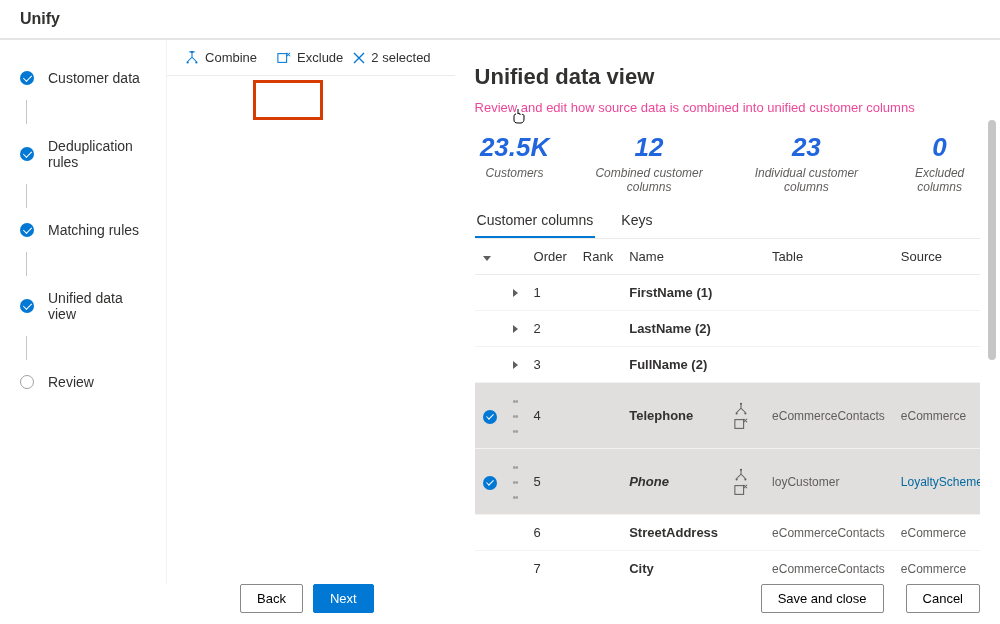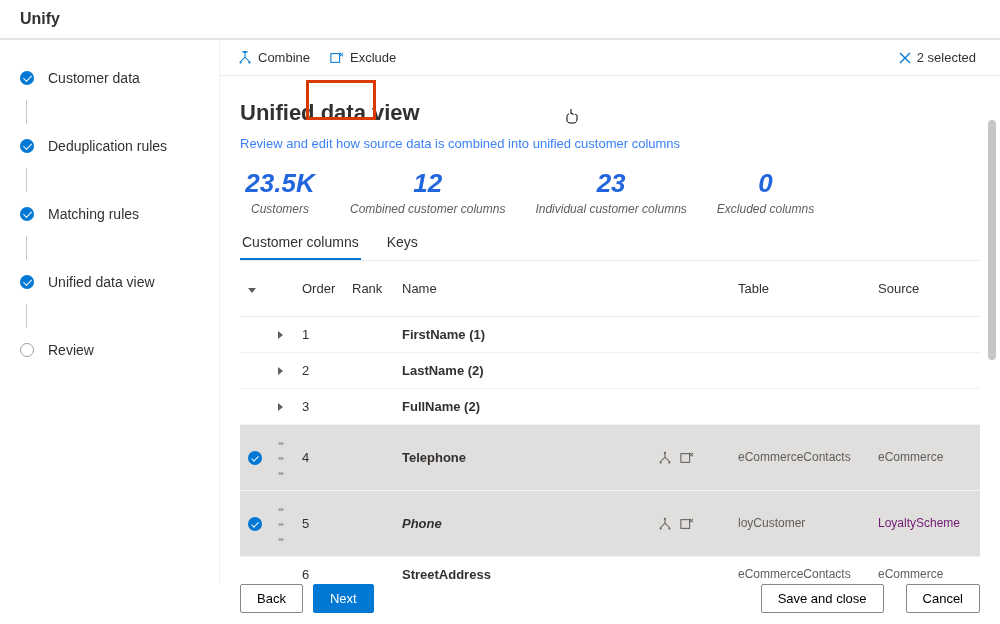--- a/index.html
+++ b/index.html
@@ -6,40 +6,40 @@
   body { font-family: "Segoe UI", Arial, sans-serif; font-size: 14px; color: #323130; background: #fff; width: 1000px; height: 624px; overflow: hidden; position: relative; }
   .header { height: 40px; border-bottom: 2px solid #e5e5e5; padding: 10px 20px; font-size: 16px; font-weight: 600; }
   .layout { display: flex; height: 544px; }
   .sidebar { width: 220px; padding: 30px 20px; border-right: 1px solid #f3f2f1; }
   .step { display: flex; align-items: center; margin-bottom: 14px; cursor: pointer; }
   .step-bullet { width: 14px; height: 14px; border-radius: 50%; margin-right: 14px; display: flex; align-items: center; justify-content: center; flex: 0 0 14px; }
   .step-bullet.done { background: #0078d4; }
   .step-bullet.done::after { content: ""; width: 4px; height: 7px; border: solid #fff; border-width: 0 1.5px 1.5px 0; transform: rotate(45deg) translate(-0.5px,-0.5px); }
   .step-bullet.open { border: 1.5px solid #a19f9d; }
   .step-connector { width: 1px; height: 24px; background: #c8c6c4; margin-left: 6px; margin-bottom: 14px; }
-  .main { flex: 1; display: flex; flex-direction: column; position: relative; }
+  .main { flex: 1; display: flex; flex-direction: row; position: relative; }
   .toolbar { display: flex; align-items: center; border-bottom: 1px solid #edebe9; height: 36px; padding: 0 8px; }
   .tool-btn { display: flex; align-items: center; padding: 6px 10px; font-size: 13px; color: #323130; border: none; background: none; cursor: pointer; }
   .tool-btn svg, .tool-btn .ico { margin-right: 6px; }
   .exclude-highlight { position: absolute; border: 3px solid #d83b01; pointer-events: none; }
   .toolbar-right { margin-left: auto; display: flex; align-items: center; color: #323130; font-size: 13px; padding-right: 16px;}
   .toolbar-right svg { margin-right: 6px; }
   .content { padding: 24px 20px 0 20px; overflow: hidden; flex:1; display:flex; flex-direction:column; }
   h1 { font-size: 22px; font-weight: 600; margin-bottom: 10px; }
-  .subtitle { color: #3b82f6; font-size: 13px; margin-bottom: 18px; }
+  .subtitle { color: #ec4899; font-size: 13px; margin-bottom: 18px; }
   .stats { display: flex; gap: 30px; margin-bottom: 12px; }
   .stat { text-align: center; min-width: 80px; font-style: italic; }
   .stat-value { font-size: 26px; font-weight: 600; color: #2266dd; line-height: 1.1; }
   .stat-label { font-size: 12px; color: #605e5c; margin-top: 4px; line-height: 1.2; }
   .tabs { display: flex; border-bottom: 1px solid #edebe9; }
   .tab { padding: 6px 2px 8px 2px; margin-right: 24px; font-size: 14px; cursor: pointer; }
   .tab.active { color: #323130; border-bottom: 2px solid #0078d4; font-weight:400; }
   .table-wrap { flex:1; overflow:hidden; margin-top:0; }
   table { width: 100%; border-collapse: collapse; }
-  th { text-align: left; font-weight: 400; font-size: 13px; color: #323130; padding: 20px 8px; border-bottom: 1px solid #edebe9; }
+  th { text-align: left; font-weight: 400; font-size: 13px; color: #323130; padding: 10px 8px; border-bottom: 1px solid #edebe9; }
   td { padding: 10px 8px; font-size: 13px; border-bottom: 1px solid #f3f2f1; }
   tr.sel td { background: #e1dfdd; }
   .sel-bullet { width:14px; height:14px; border-radius:50%; background:#0078d4; display:inline-flex; align-items:center; justify-content:center; }
   .sel-bullet::after { content:""; width:3px; height:6px; border:solid #fff; border-width:0 1.5px 1.5px 0; transform: rotate(45deg) translate(-0.5px,-0.5px); }
   .drag-dots { color:#a19f9d; letter-spacing:-1px; font-size:10px; line-height:5px; }
   .chevron { width: 0; height: 0; border-top: 4px solid transparent; border-bottom: 4px solid transparent; border-left: 5px solid #605e5c; display:inline-block; }
   .chev-down { width:0; height:0; border-left:4px solid transparent; border-right:4px solid transparent; border-top:5px solid #605e5c; display:inline-block; }
   .mini-icon { display:inline-block; width:14px; height:14px; vertical-align:middle; margin-right:8px; color:#605e5c; }
   .footer { position: absolute; bottom: 0; left: 0; right: 0; height: 40px; display: flex; align-items: flex-start; padding: 0 20px; background:#fff; }
   .btn { border: 1px solid #8a8886; background: #fff; padding: 6px 16px; font-size: 13px; border-radius: 2px; cursor: pointer; font-family: inherit; }
@@ -216,21 +216,21 @@
                 <td><svg class="mini-icon" viewBox="0 0 16 16">
                     <path fill="none" stroke="#605e5c" stroke-width="1.2" d="M3 12 L8 7 L13 12 M8 7 V2"></path>
                     <circle cx="3" cy="13" r="1.2" fill="#605e5c"></circle>
                     <circle cx="13" cy="13" r="1.2" fill="#605e5c"></circle>
                     <circle cx="8" cy="2" r="1.2" fill="#605e5c"></circle>
                   </svg><svg class="mini-icon" viewBox="0 0 16 16">
                     <rect x="1" y="3" width="10" height="10" fill="none" stroke="#605e5c" stroke-width="1.2"></rect>
                     <path d="M11 2 L15 6 M15 2 L11 6" stroke="#605e5c" stroke-width="1.2"></path>
                   </svg></td>
                 <td style="color: rgb(96, 94, 92); font-size: 12px;">loyCustomer</td>
-                <td style="color: #701a75; font-size: 12px;">LoyaltyScheme</td>
+                <td style="color: #0369a1; font-size: 12px;">LoyaltyScheme</td>
               </tr>
               <tr>
                 <td></td>
                 <td></td>
                 <td>6</td>
                 <td></td>
                 <td style="font-weight: 600;">StreetAddress</td>
                 <td></td>
                 <td style="color: rgb(96, 94, 92); font-size: 12px;">eCommerceContacts</td>
                 <td style="color: rgb(96, 94, 92); font-size: 12px;">eCommerce</td>

